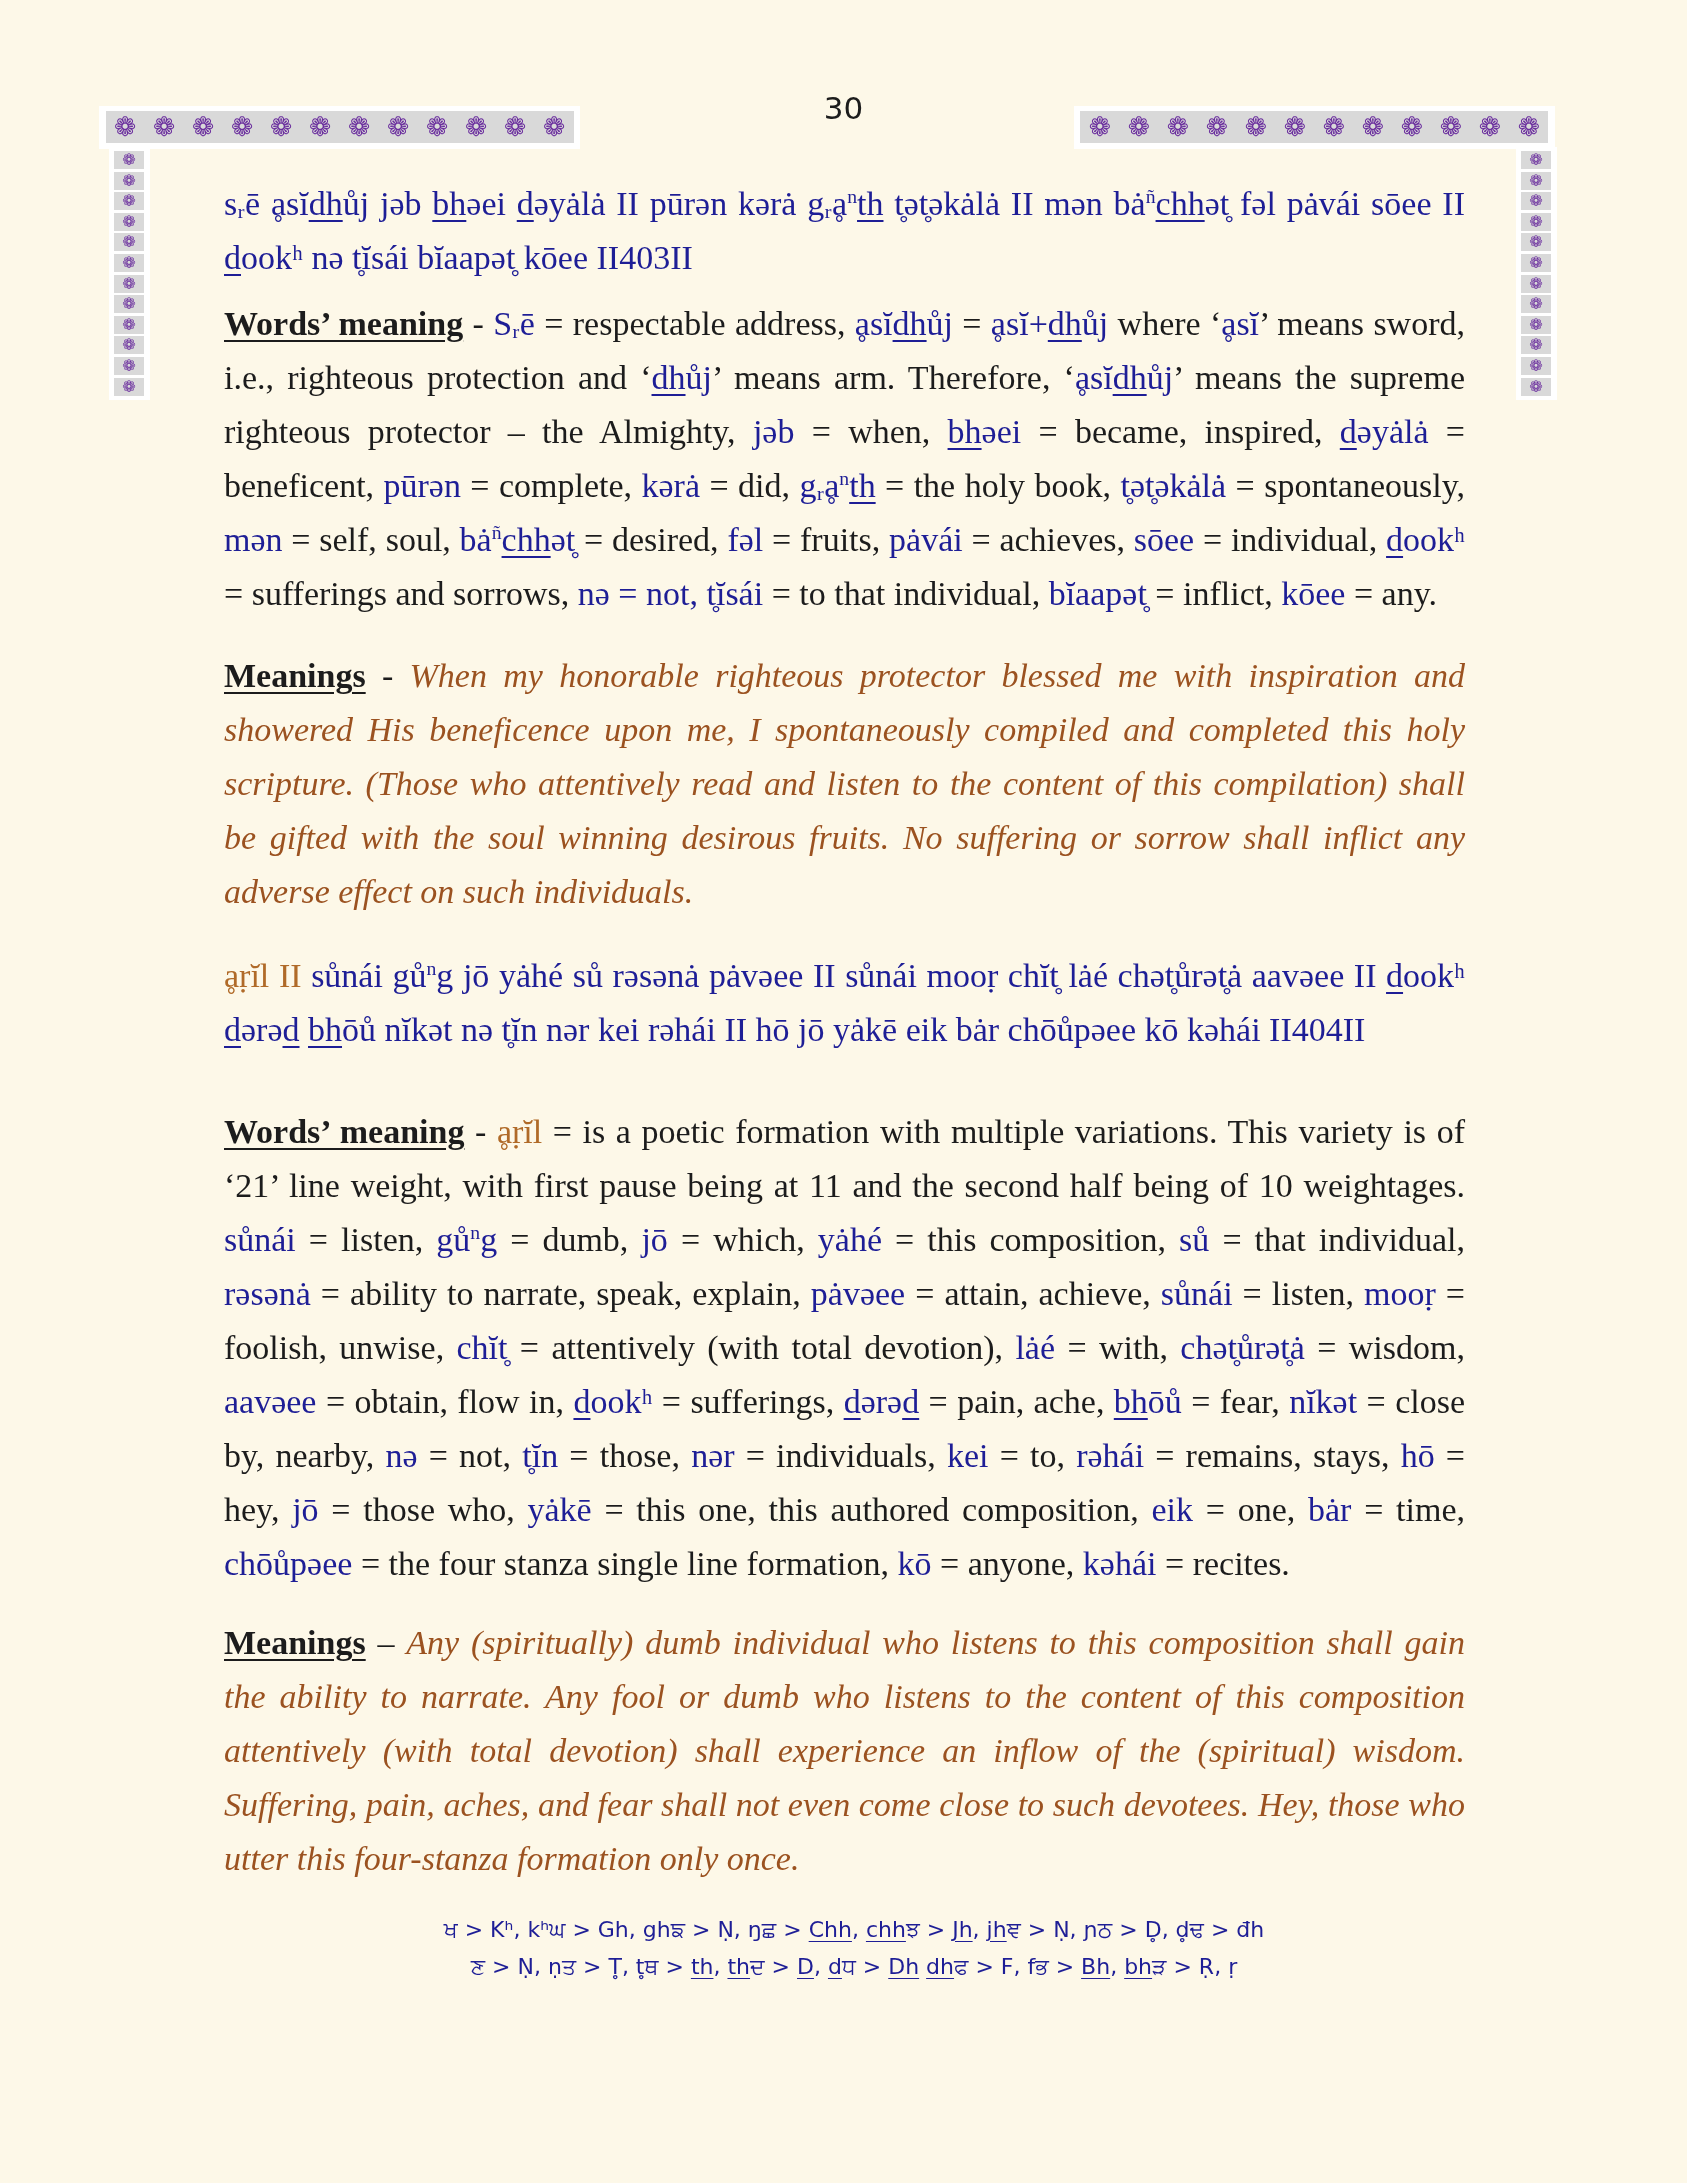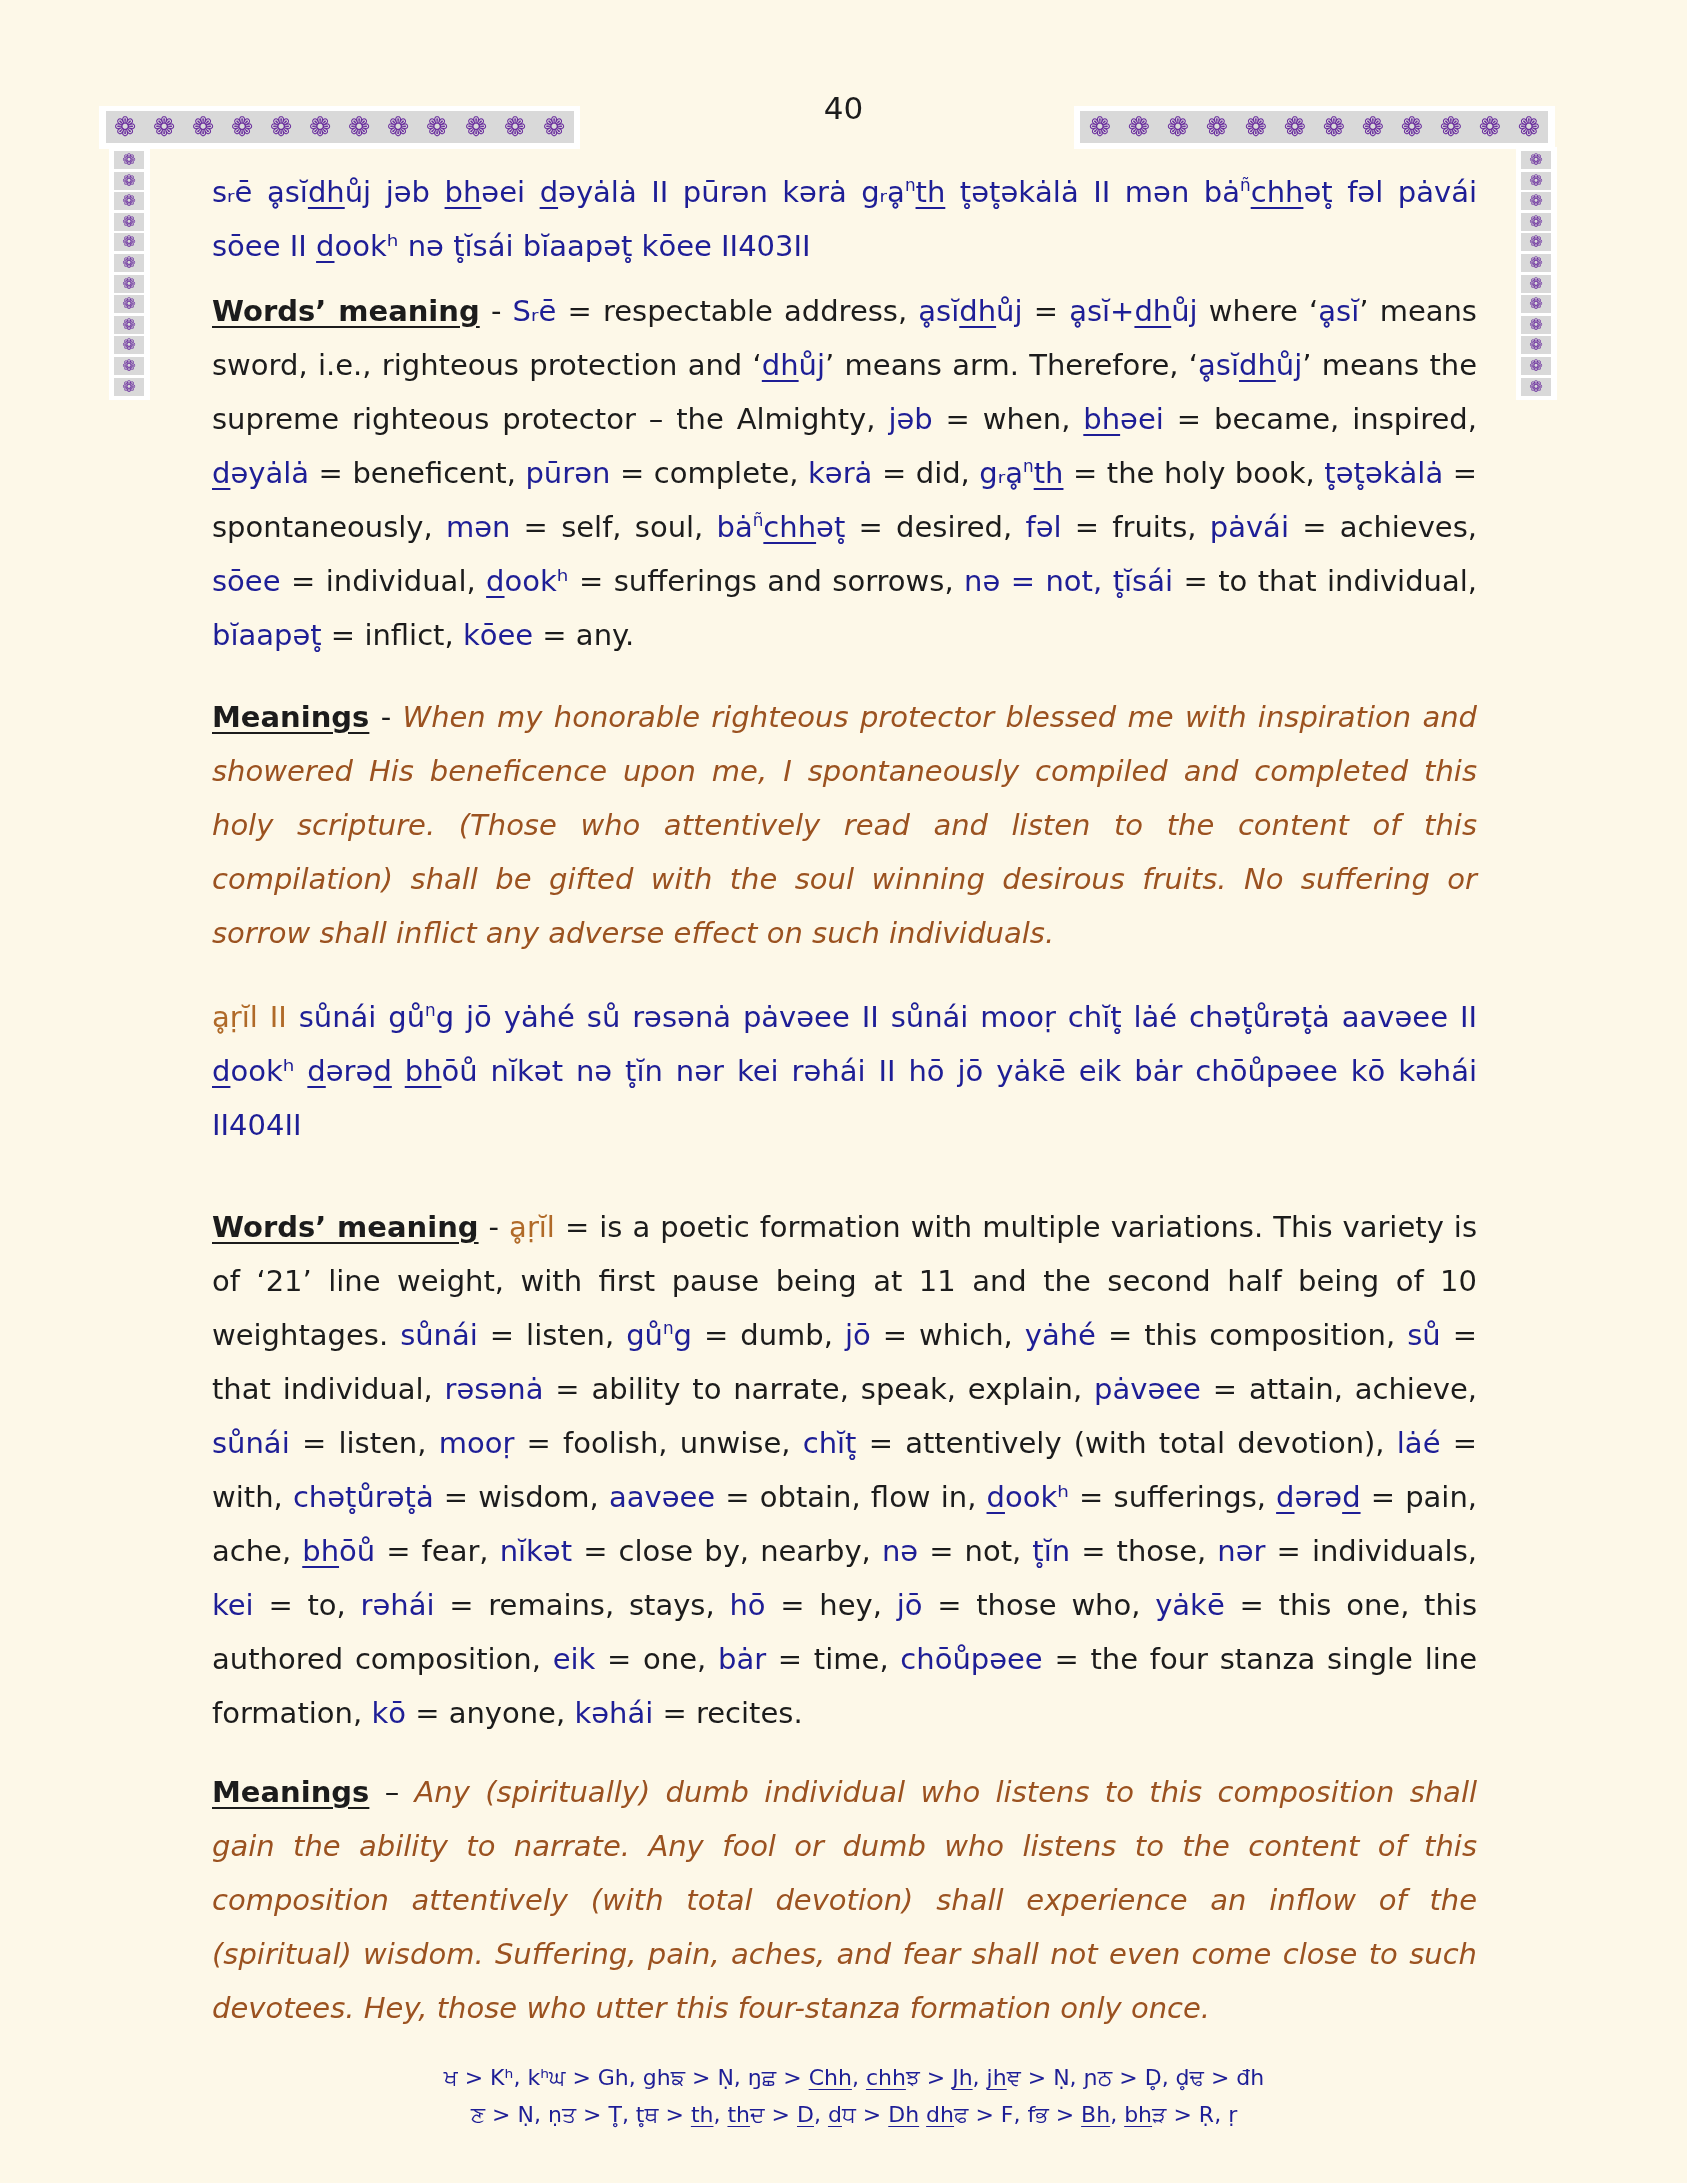--- a/index.html
+++ b/index.html
@@ -18,21 +18,21 @@
   .col{position:absolute;top:147px;background:#ffffff;padding:4px 5.3px;display:flex;
     flex-direction:column;gap:2.6px;}
   .col .fcell{width:30px;height:18px;background:var(--cellgray);color:var(--purple);
     font-size:16px;line-height:18px;text-align:center;display:block;}
   .col.left{left:109px;}
   .col.right{left:1516px;}
   .page-number{position:absolute;top:91px;left:0;width:100%;text-align:center;
     font-size:31px;line-height:34px;color:var(--black);}
   
   .content{position:absolute;left:212px;top:0;width:1265px;padding-top:165px;}
-  p{margin:0;text-align:justify;font-size:29px;line-height:54px;color:var(--black);}
+  p{margin:12px;text-align:justify;font-size:34px;line-height:54px;color:var(--black);font-family:Liberation Serif, serif;}
   .blue{color:var(--blue);}
   .c-b{color:var(--blue);}
   .c-m{color:var(--brown);}
   .c-o{color:var(--orange);}
   .u{text-decoration:underline;text-decoration-thickness:2px;text-underline-offset:5.3px;}
   .B{font-weight:bold;}
   .i{font-style:italic;}
   .sup{font-size:58%;vertical-align:super;line-height:0;}
   #verse403{margin-bottom:10.6px;}
   #words403{margin-bottom:28px;}
@@ -61,21 +61,21 @@
         <span class="fcell">❁</span>
         <span class="fcell">❁</span>
         <span class="fcell">❁</span>
         <span class="fcell">❁</span>
         <span class="fcell">❁</span>
         <span class="fcell">❁</span>
         <span class="fcell">❁</span>
       </div>
   </div>
 
-  <div class="page-number">40</div>
+  <div class="page-number">30</div>
 
   <div class="strip right">
     <div class="strip-band">
         <span class="fcell">❁</span>
         <span class="fcell">❁</span>
         <span class="fcell">❁</span>
         <span class="fcell">❁</span>
         <span class="fcell">❁</span>
         <span class="fcell">❁</span>
         <span class="fcell">❁</span>

